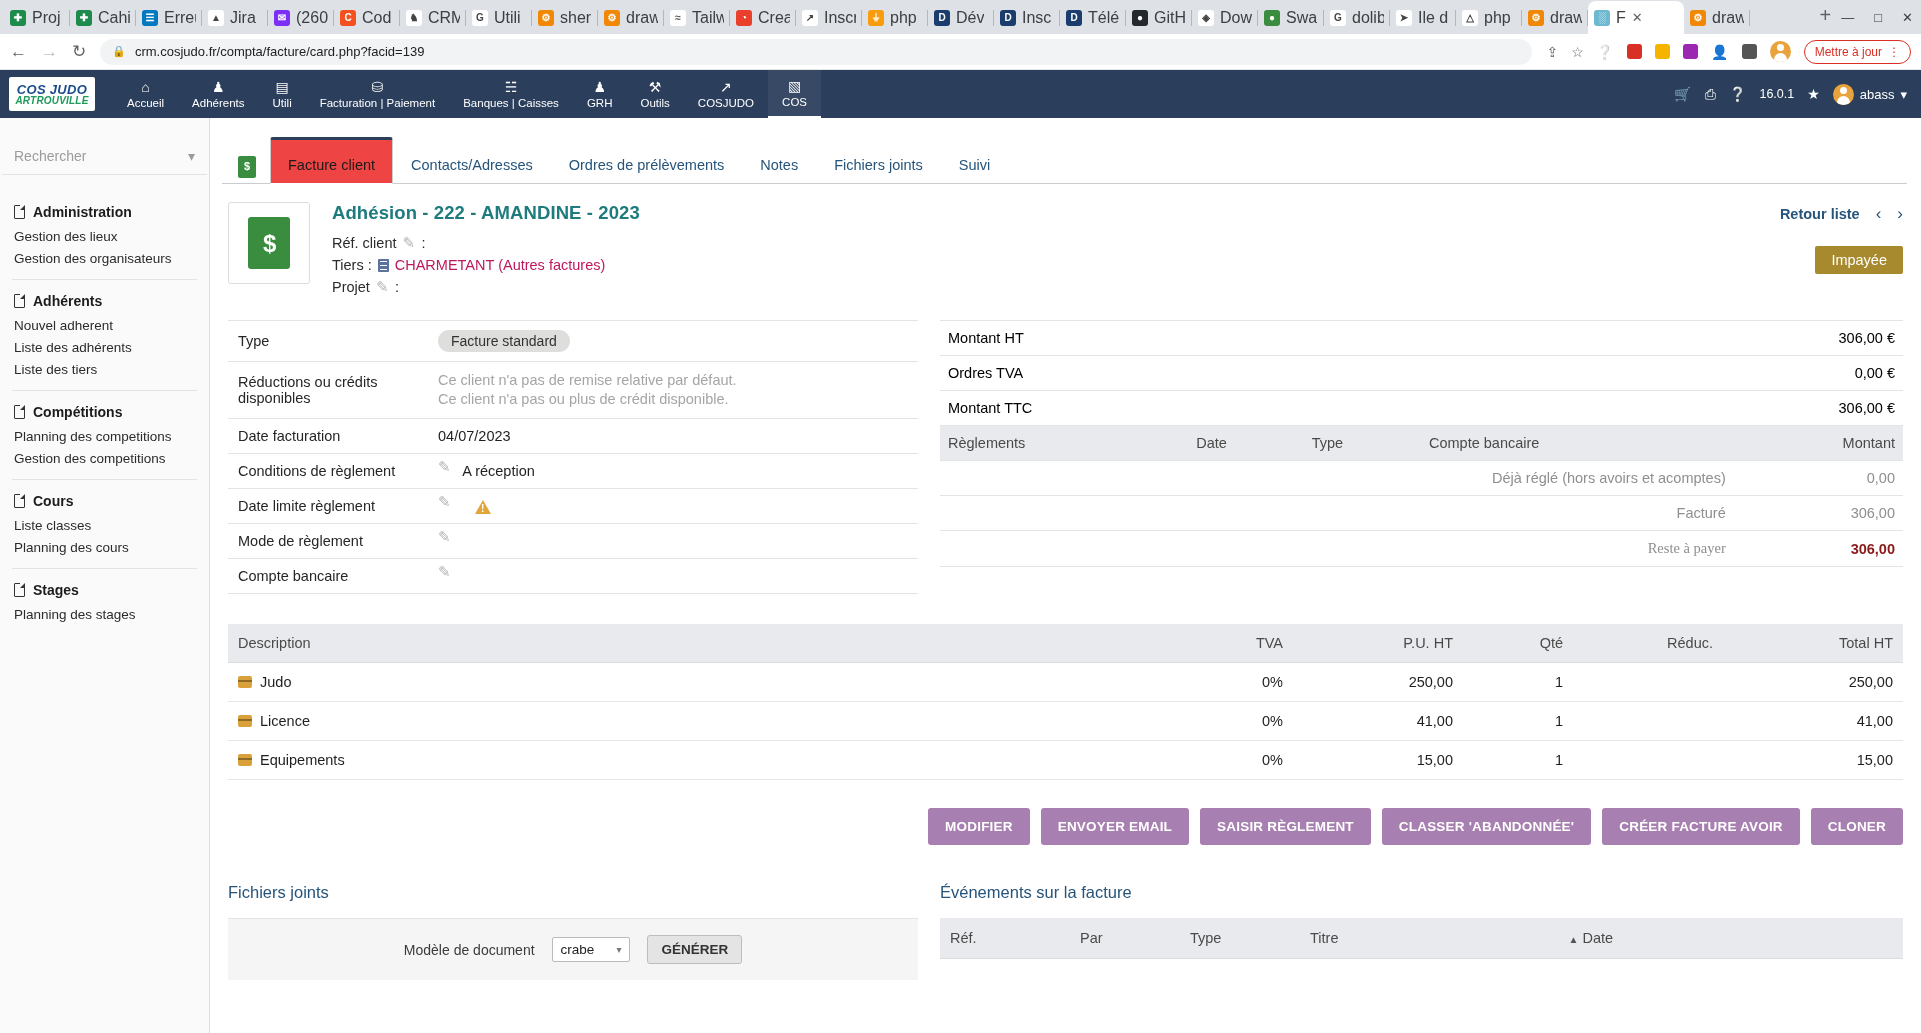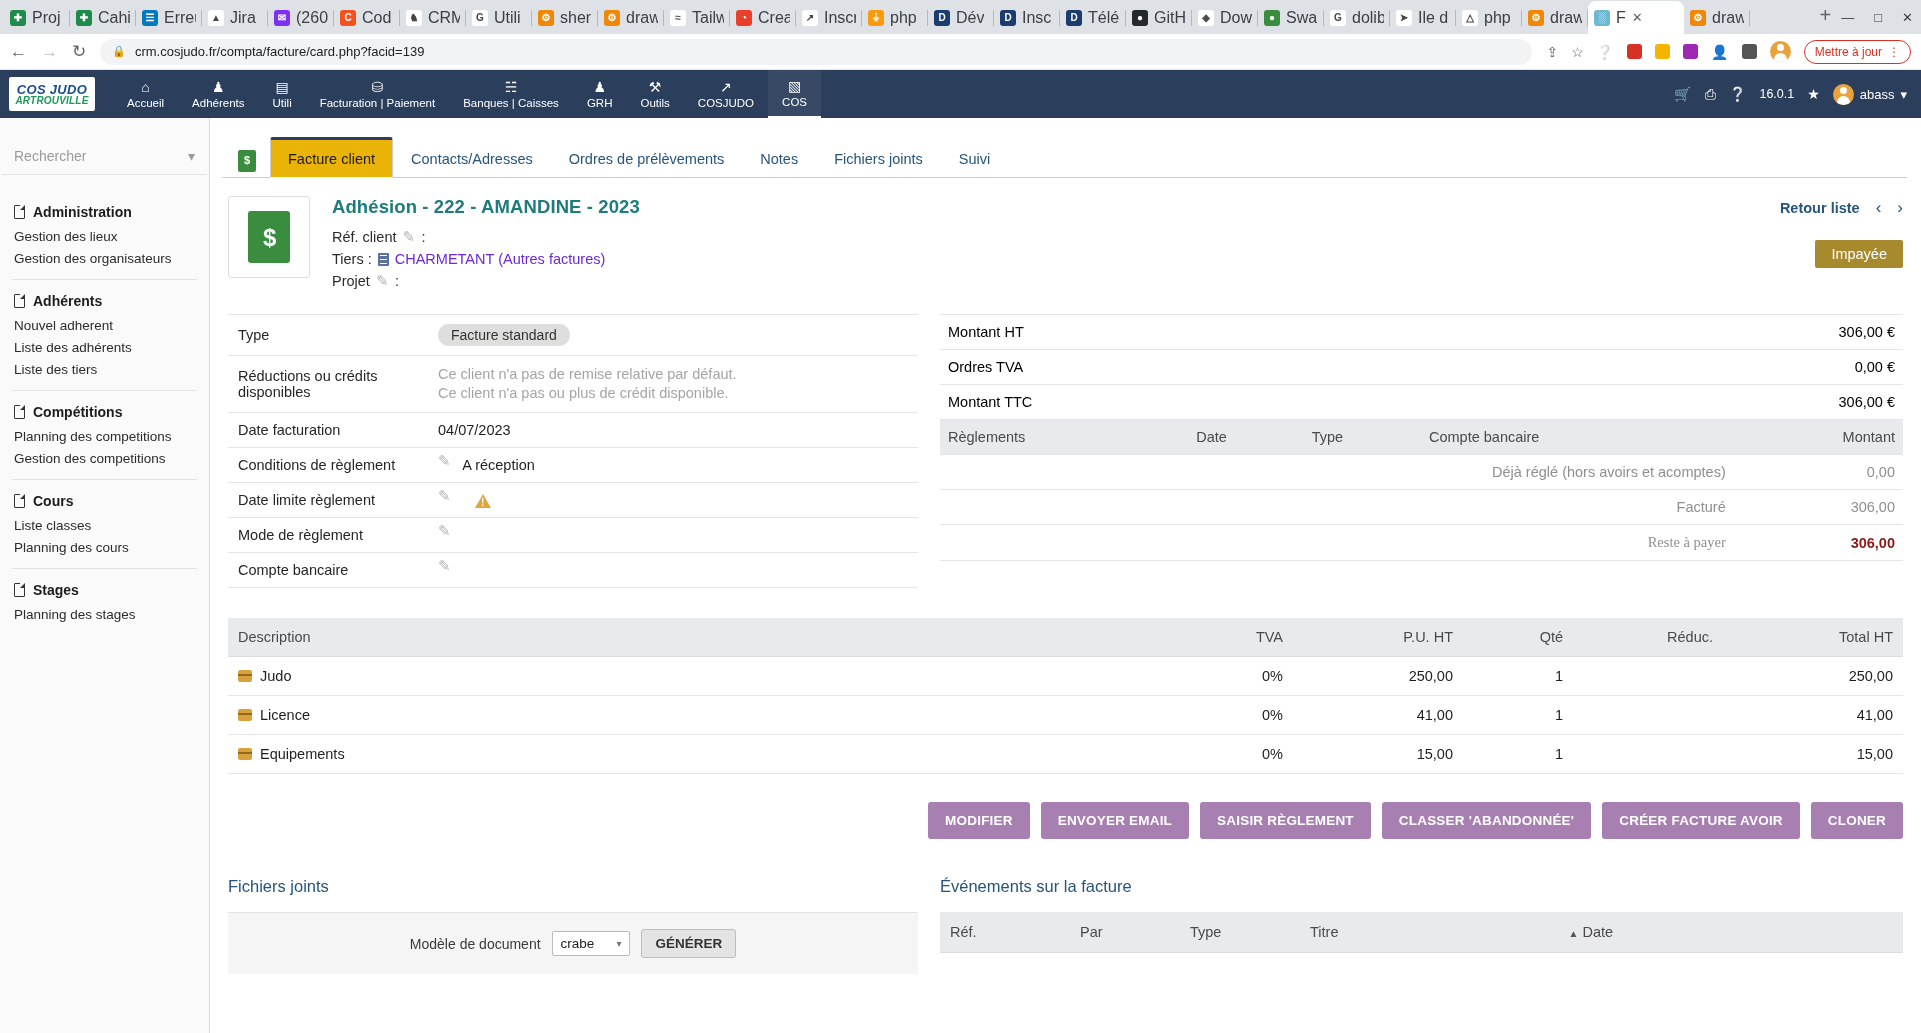--- a/index.html
+++ b/index.html
@@ -265,26 +265,26 @@
     padding: 9px 17px 10px 17px;
     font-size: 14.5px;
     color: #26547a;
     border: 1px solid transparent;
     position: relative;
     bottom: -1px;
     white-space: nowrap;
   }
   .etab.active {
     color: #1b1b1b;
-    background: #eab308;
+    background: #ef4444;
     border: 1px solid #ccc;
     border-bottom-color: #fff;
     border-top: 3px solid #2b3e5b;
     border-radius: 3px 3px 0 0;
-    padding-top: 11px;
+    padding-top: 17px;
   }
 
   
   .ref-header {
     display: flex;
     padding: 18px 18px 0 18px;
     position: relative;
   }
   .bigicon {
     width: 82px; height: 82px;
@@ -337,21 +337,21 @@
     width: 11px; height: 13px;
     background: #5b72a0;
     position: relative;
     border-radius: 1px;
   }
   .bldg::after {
     content: "";
     position: absolute; inset: 2px 2px;
     background: repeating-linear-gradient(to bottom, #fff 0 1.5px, transparent 1.5px 4px);
   }
-  .link-tiers { color: #6d28d9; }
+  .link-tiers { color: #be185d; }
 
   .retour {
     position: absolute;
     right: 18px; top: 20px;
     display: flex; align-items: center; gap: 16px;
     color: #26547a;
     font-size: 14.5px;
     font-weight: bold;
   }
   .retour .arr { font-weight: normal; font-size: 17px; color: #26547a; }
@@ -489,21 +489,21 @@
   }
   .bpanel-l { flex: 0 0 690px; }
   .bpanel-r { flex: 1; }
   .bhead { color: #26547a; font-size: 16.5px; margin-bottom: 16px; }
   .genbox {
     background: #f5f5f5;
     border-top: 1px solid #e4e4e4;
     padding: 16px 16px;
     display: flex; align-items: center;
     justify-content: center;
-    gap: 11px;
+    gap: 17px;
     font-size: 14px;
     color: #3a3a3a;
   }
   .sel {
     border: 1px solid #bbb;
     background: #fff;
     border-radius: 2px;
     padding: 4px 8px;
     font-size: 13.5px;
     display: flex; align-items: center; gap: 22px;

